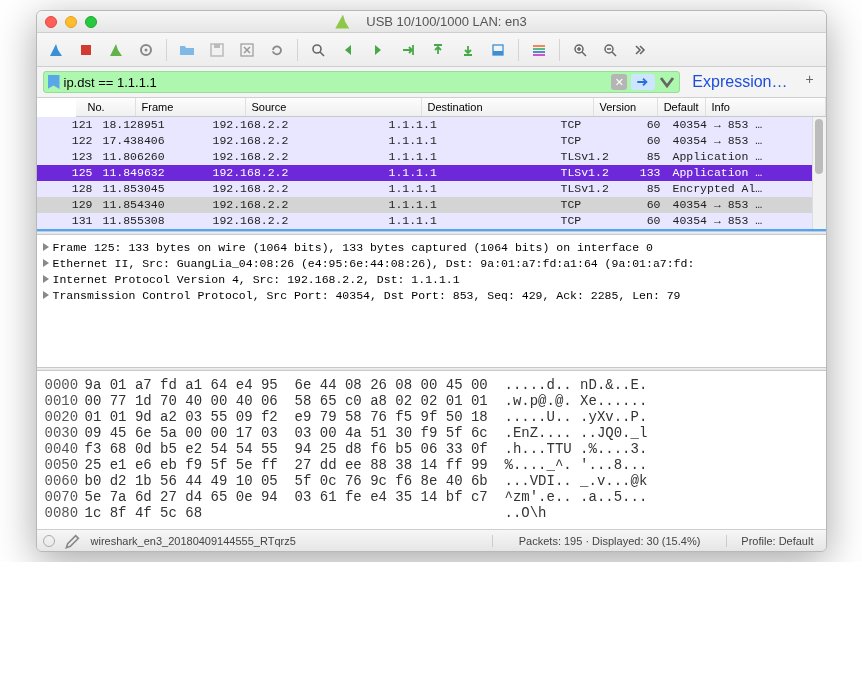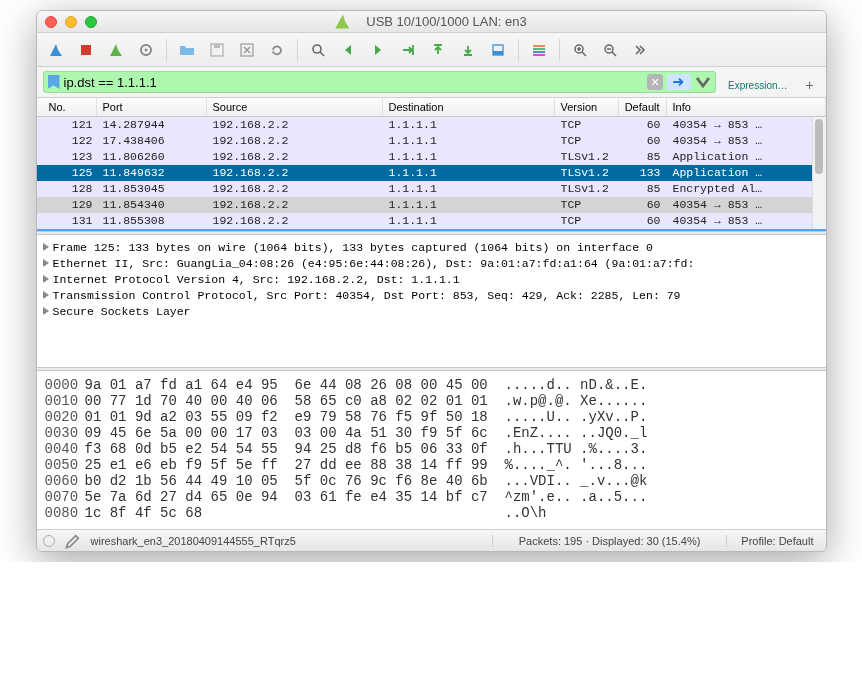--- a/index.html
+++ b/index.html
@@ -52,21 +52,21 @@
 .tb-btn {
   width: 26px; height: 26px;
   display: flex; align-items: center; justify-content: center;
   border-radius: 3px;
 }
 .tb-sep { width: 1px; height: 22px; background: #d4d4d4; margin: 0 3px; }
 .icon { width: 16px; height: 16px; display: inline-flex; align-items: center; justify-content: center; }
 svg { width: 16px; height: 16px; }
 .filterbar {
   display: flex;
-  align-items: flex-end;
+  align-items: flex-start;
   padding: 4px 6px;
   gap: 4px;
   background: #f4f4f4;
   border-bottom: 1px solid #cfcfcf;
 }
 .filter-input {
   flex: 1;
   height: 22px;
   background: #aef7ae;
   border: 1px solid #9ada9a;
@@ -92,56 +92,57 @@
   color: #fff; font-size: 11px;
 }
 .dropdown-arrow {
   width: 24px; height: 16px;
   background: #cde5ff;
   border-radius: 3px;
   display: flex; align-items: center; justify-content: center;
 }
 .expr-btn {
   padding: 2px 8px;
-  font-size: 10px;
-  color: #0f766e;
+  font-size: 16px;
+  color: #1d4ed8;
 }
 .plus-btn {
   width: 20px; text-align: center; font-size: 14px; color: #666;
 }
 .packet-list {
   background: #fff;
   font-family: Menlo, Monaco, "Courier New", monospace;
   font-size: 11.5px;
 }
 .pl-header {
   display: flex;
   background: linear-gradient(#fdfdfd, #f0f0f0);
   border-bottom: 1px solid #c8c8c8;
   font-family: -apple-system, Arial, sans-serif;
   font-size: 11px;
+  margin-left: 39px;
 }
 .pl-header > div {
   padding: 3px 6px;
   border-right: 1px solid #e0e0e0;
 }
 .col-no { width: 60px; text-align: left; padding-left: 12px !important; }
 .col-time { width: 110px; }
 .col-src { width: 176px; }
 .col-dst { width: 172px; }
 .col-proto { width: 64px; }
 .col-len { width: 48px; text-align: right; }
 .col-info { flex: 1; white-space: nowrap; overflow: hidden; }
 .pl-body { max-height: 120px; overflow: hidden; position: relative; }
 .pl-row { display: flex; height: 16px; line-height: 16px; }
 .pl-row > div { padding: 0 6px; white-space: nowrap; overflow: hidden; }
 .pl-row .col-no { text-align: right; padding-right: 4px !important; }
 .pl-row .col-len { text-align: right; }
 .row-default { background: #e9e6ff; color: #222; }
-.row-selected { background: #0369a1; color: #fff; }
+.row-selected { background: #6d28d9; color: #fff; }
 .row-shaded { background: #d4d4d4; color: #222; }
 .scrollbar-v {
   width: 14px;
   background: #f2f2f2;
   border-left: 1px solid #ddd;
   display: flex;
   flex-direction: column;
   align-items: center;
 }
 .scroll-thumb {
@@ -403,32 +404,32 @@
           <path d="M1 2 L4 6 L7 2" fill="none" stroke="#666" stroke-width="1.4"></path>
         </svg>
     </div>
     <div class="expr-btn">Expression…</div>
     <div class="plus-btn">+</div>
   </div>
 
   <div class="packet-list">
     <div class="pl-header">
       <div class="col-no">No.</div>
-      <div class="col-time">Port</div>
+      <div class="col-time">Frame</div>
       <div class="col-src">Source</div>
       <div class="col-dst">Destination</div>
       <div class="col-proto">Version</div>
       <div class="col-len">Default</div>
       <div class="col-info">Info</div>
     </div>
     <div class="list-wrap">
       <div class="list-col pl-body" id="packet-rows">
           <div class="pl-row row-default">
             <div class="col-no">121</div>
-            <div class="col-time">14.287944</div>
+            <div class="col-time">18.128951</div>
             <div class="col-src">192.168.2.2</div>
             <div class="col-dst">1.1.1.1</div>
             <div class="col-proto">TCP</div>
             <div class="col-len">60</div>
             <div class="col-info">40354 → 853 …</div>
           </div>
           <div class="pl-row row-default">
             <div class="col-no">122</div>
             <div class="col-time">17.438406</div>
             <div class="col-src">192.168.2.2</div>
@@ -501,24 +502,20 @@
         <span class="disclosure"></span>
         <span>Ethernet II, Src: GuangLia_04:08:26 (e4:95:6e:44:08:26), Dst: 9a:01:a7:fd:a1:64 (9a:01:a7:fd:</span>
       </div>
       <div class="detail-row">
         <span class="disclosure"></span>
         <span>Internet Protocol Version 4, Src: 192.168.2.2, Dst: 1.1.1.1</span>
       </div>
       <div class="detail-row">
         <span class="disclosure"></span>
         <span>Transmission Control Protocol, Src Port: 40354, Dst Port: 853, Seq: 429, Ack: 2285, Len: 79</span>
-      </div>
-      <div class="detail-row">
-        <span class="disclosure"></span>
-        <span>Secure Sockets Layer</span>
       </div>
     </div>
 
   <div class="divider"></div>
 
   <div class="hexpane" id="hex-pane"><div class="hex-row"><span class="hex-off">0000</span><span class="hex-bytes">9a 01 a7 fd a1 64 e4 95  6e 44 08 26 08 00 45 00</span><span class="hex-ascii">.....d.. nD.&amp;..E.</span></div><div class="hex-row"><span class="hex-off">0010</span><span class="hex-bytes">00 77 1d 70 40 00 40 06  58 65 c0 a8 02 02 01 01</span><span class="hex-ascii">.w.p@.@. Xe......</span></div><div class="hex-row"><span class="hex-off">0020</span><span class="hex-bytes">01 01 9d a2 03 55 09 f2  e9 79 58 76 f5 9f 50 18</span><span class="hex-ascii">.....U.. .yXv..P.</span></div><div class="hex-row"><span class="hex-off">0030</span><span class="hex-bytes">09 45 6e 5a 00 00 17 03  03 00 4a 51 30 f9 5f 6c</span><span class="hex-ascii">.EnZ.... ..JQ0._l</span></div><div class="hex-row"><span class="hex-off">0040</span><span class="hex-bytes">f3 68 0d b5 e2 54 54 55  94 25 d8 f6 b5 06 33 0f</span><span class="hex-ascii">.h...TTU .%....3.</span></div><div class="hex-row"><span class="hex-off">0050</span><span class="hex-bytes">25 e1 e6 eb f9 5f 5e ff  27 dd ee 88 38 14 ff 99</span><span class="hex-ascii">%...._^. '...8...</span></div><div class="hex-row"><span class="hex-off">0060</span><span class="hex-bytes">b0 d2 1b 56 44 49 10 05  5f 0c 76 9c f6 8e 40 6b</span><span class="hex-ascii">...VDI.. _.v...@k</span></div><div class="hex-row"><span class="hex-off">0070</span><span class="hex-bytes">5e 7a 6d 27 d4 65 0e 94  03 61 fe e4 35 14 bf c7</span><span class="hex-ascii">^zm'.e.. .a..5...</span></div><div class="hex-row"><span class="hex-off">0080</span><span class="hex-bytes">1c 8f 4f 5c 68</span><span class="hex-ascii">..O\h</span></div></div>
 
   <div class="statusbar">
     <div class="left">
       <span class="circle-empty"></span>

